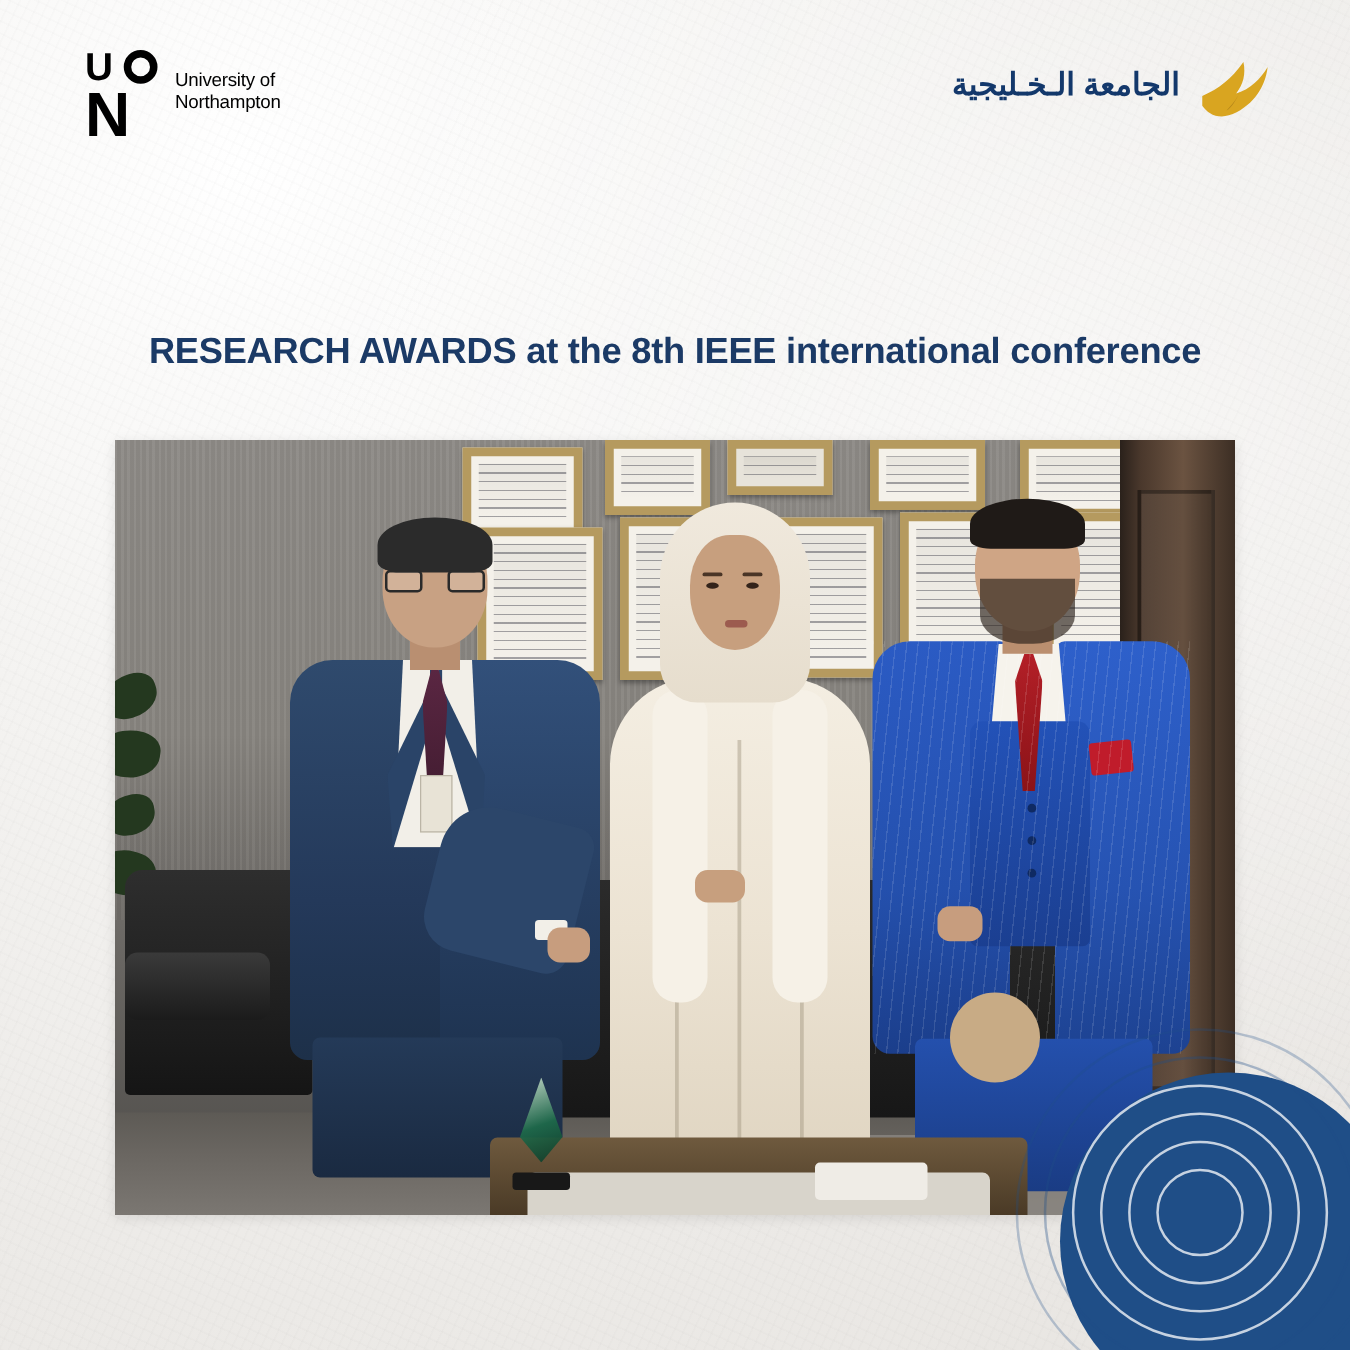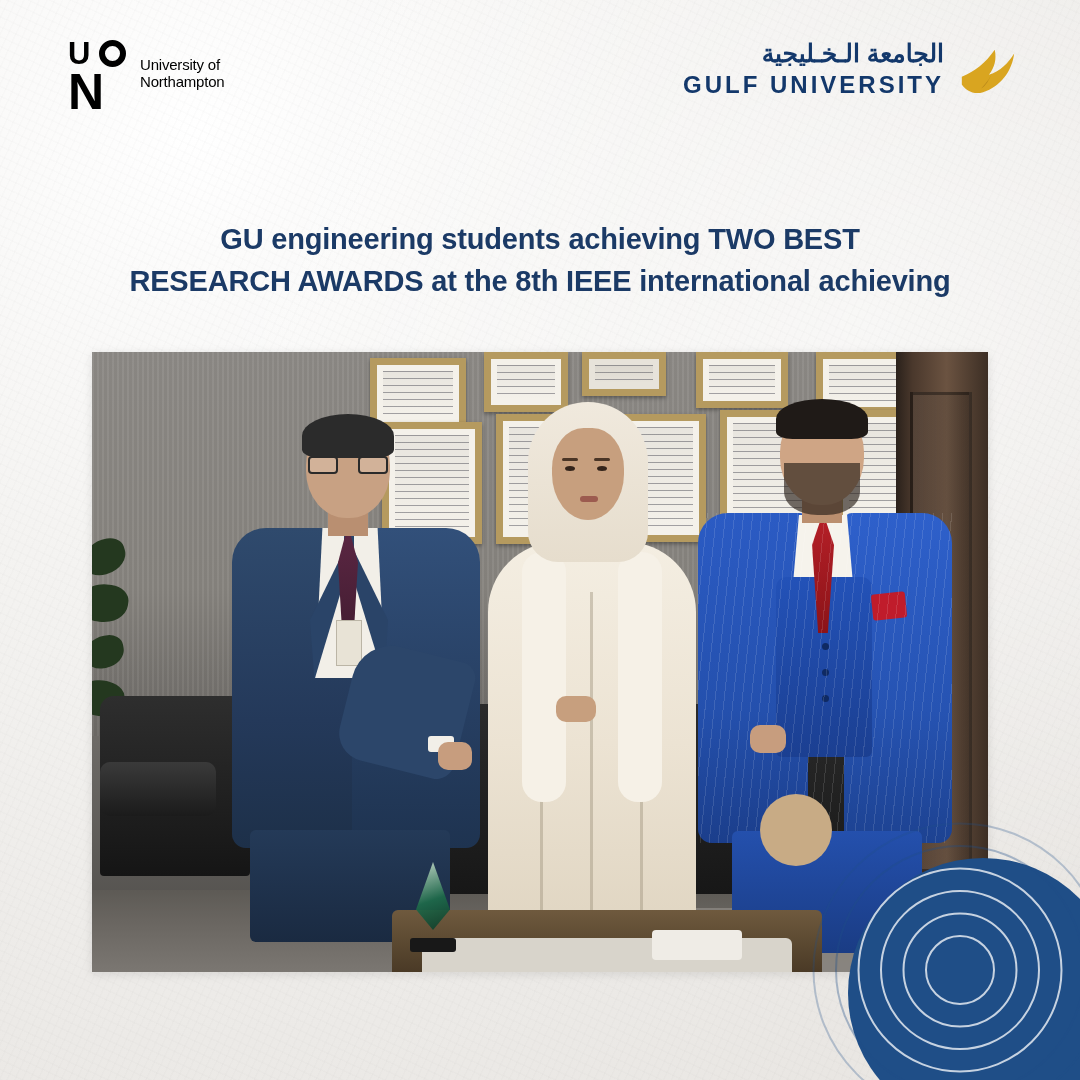--- a/index.html
+++ b/index.html
@@ -640,34 +640,33 @@
       </div>
       <div class="uon-text">
         <div>University of</div>
         <div>Northampton</div>
       </div>
     </div>
 
     <div class="gu-logo">
       <div class="gu-words">
         <div class="gu-ar">الجامعة الـخـليجية</div>
-        <div class="gu-en">GULF UNIVERSITY</div>
       </div>
       <div class="gu-bird">
         <svg viewBox="0 0 64 64" width="62" height="62" aria-hidden="true">
           <path d="M6 40 C20 34 30 26 40 12 C42 22 40 30 34 38 C46 34 54 26 60 16 C58 34 46 50 28 56 C18 59 10 54 6 48 Z" fill="#d9a520"></path>
           <path d="M26 52 C32 46 36 40 38 34 C34 44 30 50 26 52 Z" fill="#b5861a"></path>
         </svg>
       </div>
     </div>
   </div>
 
   <div class="headline">
-    <span>GU engineering students achieving TWO BEST</span><br>
-    <span>RESEARCH AWARDS at the 8th IEEE international achieving</span>
+    <br>
+    <span>RESEARCH AWARDS at the 8th IEEE international conference</span>
   </div>
 
   <div class="photo-frame">
     <div class="photo">
 
       <div class="wall-tex"></div>
 
       <div class="cert c1"></div>
       <div class="cert c2"></div>
       <div class="cert c3"></div>

